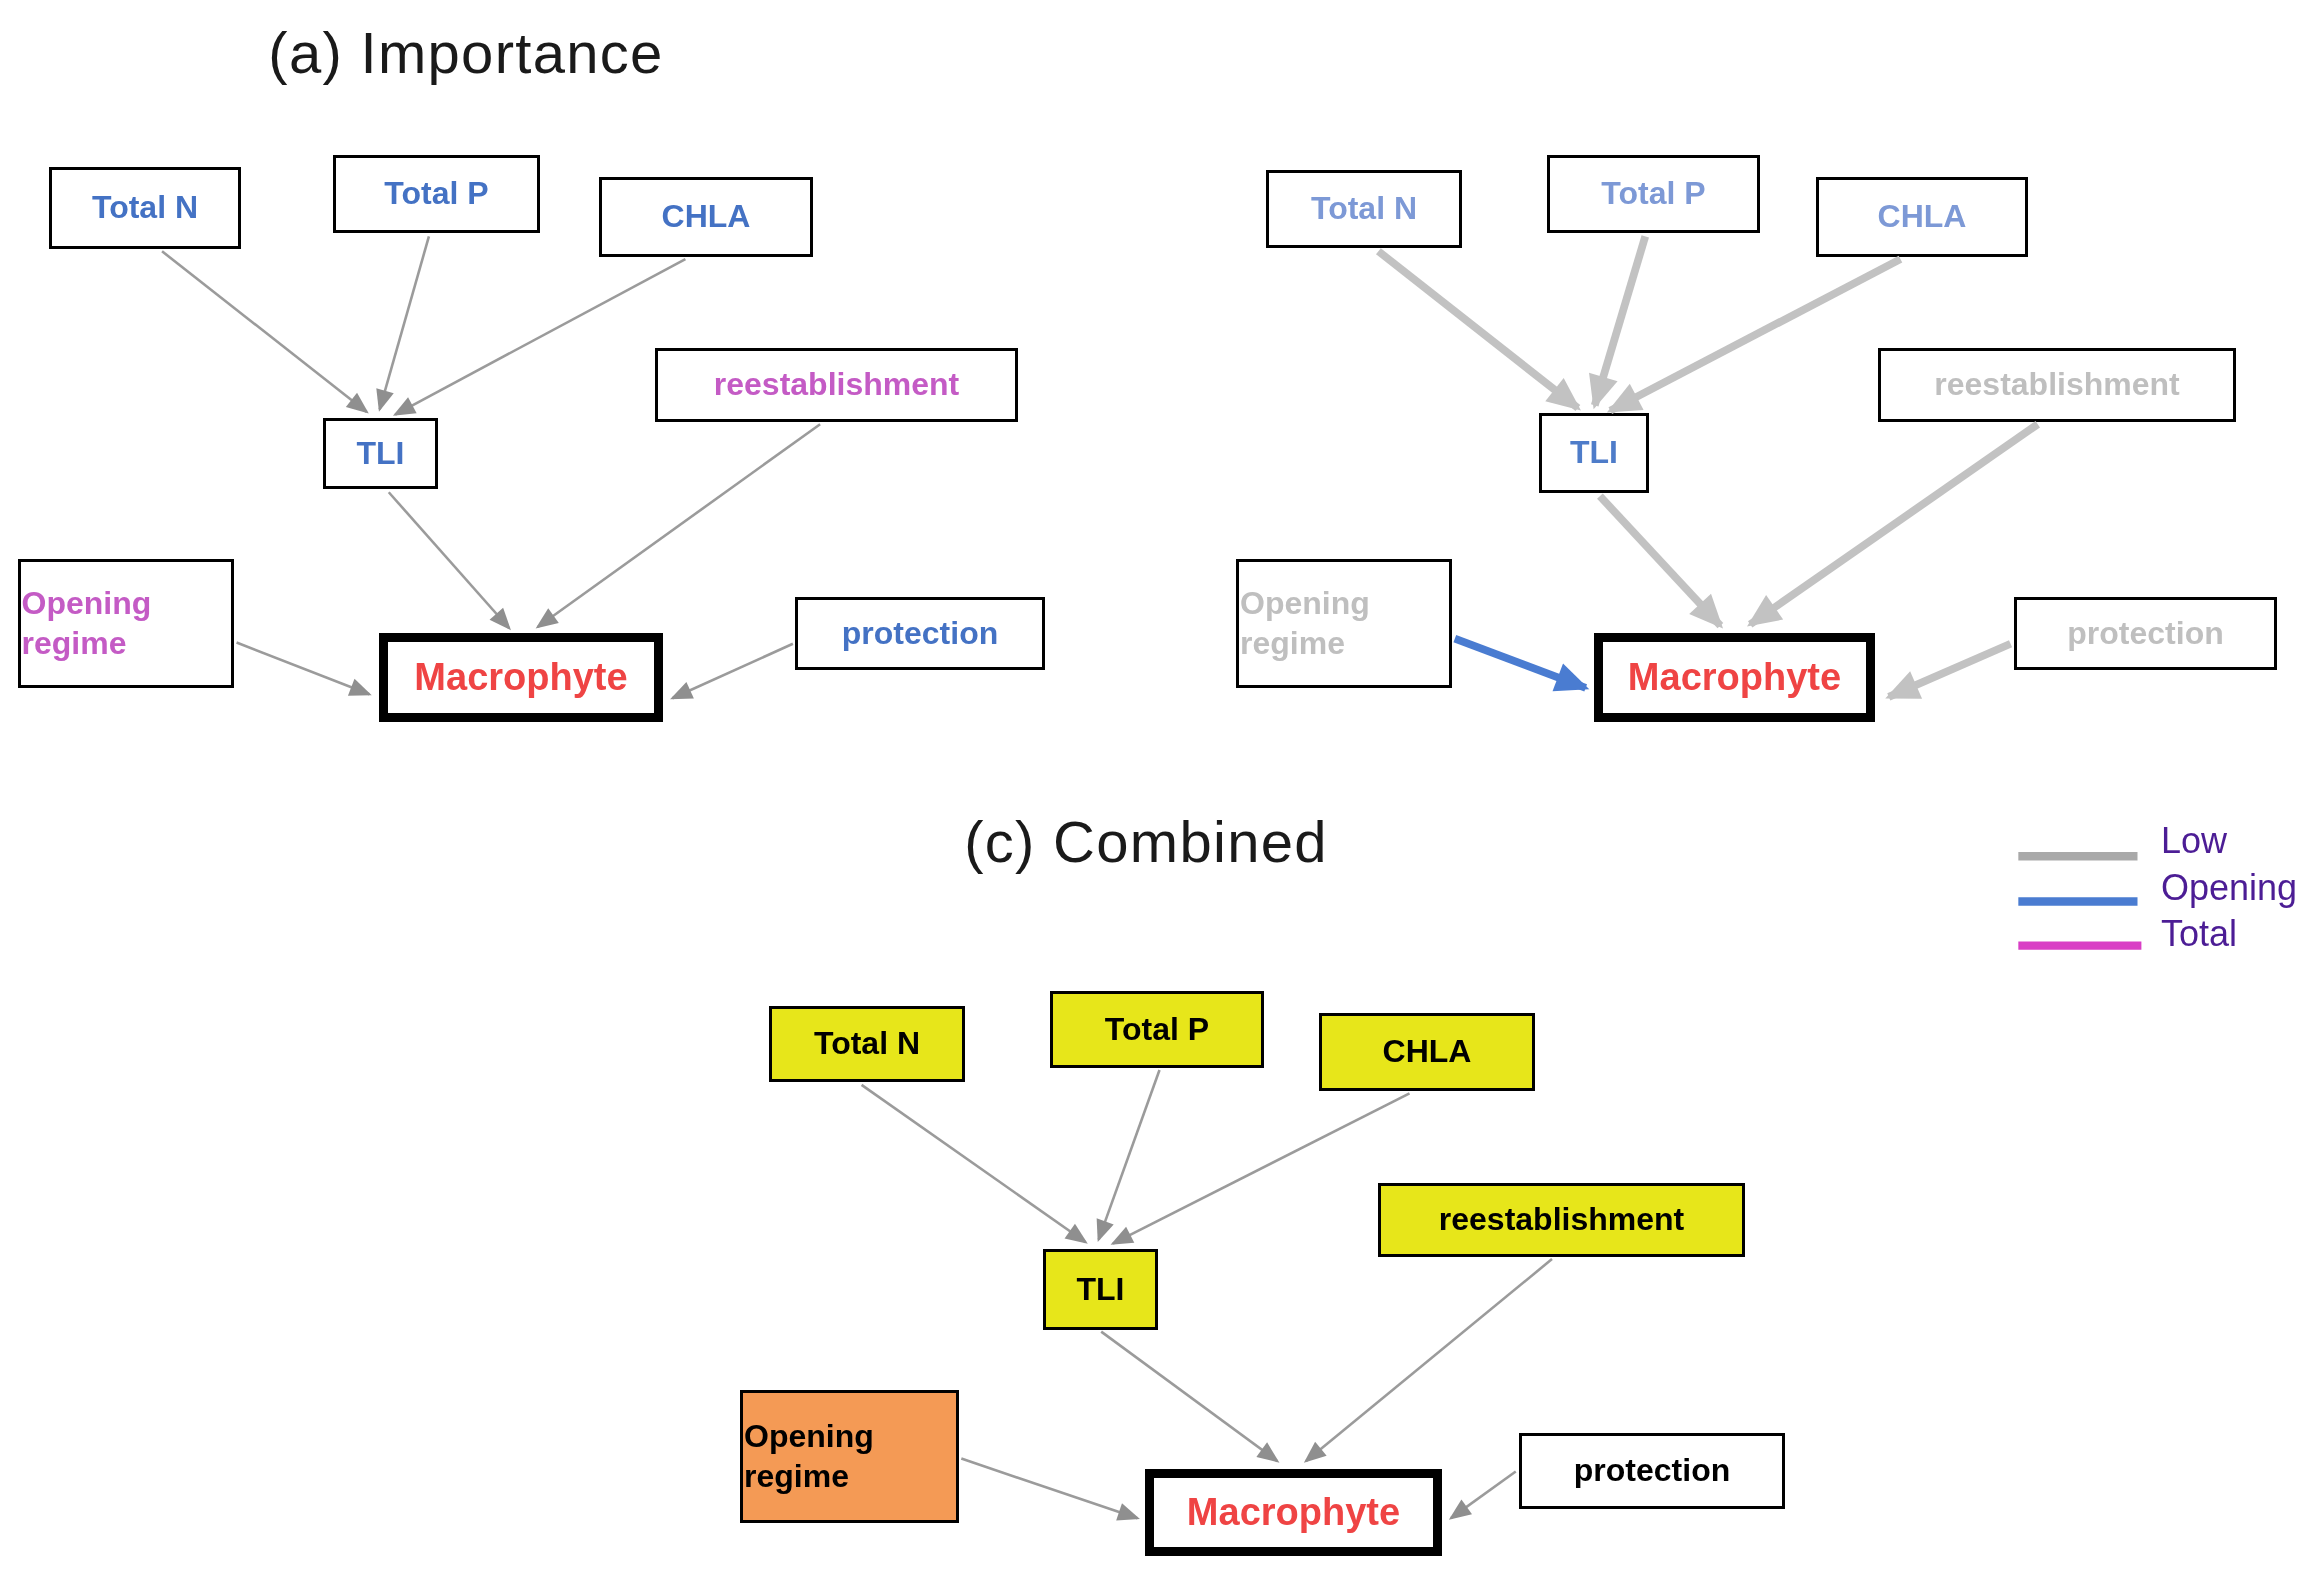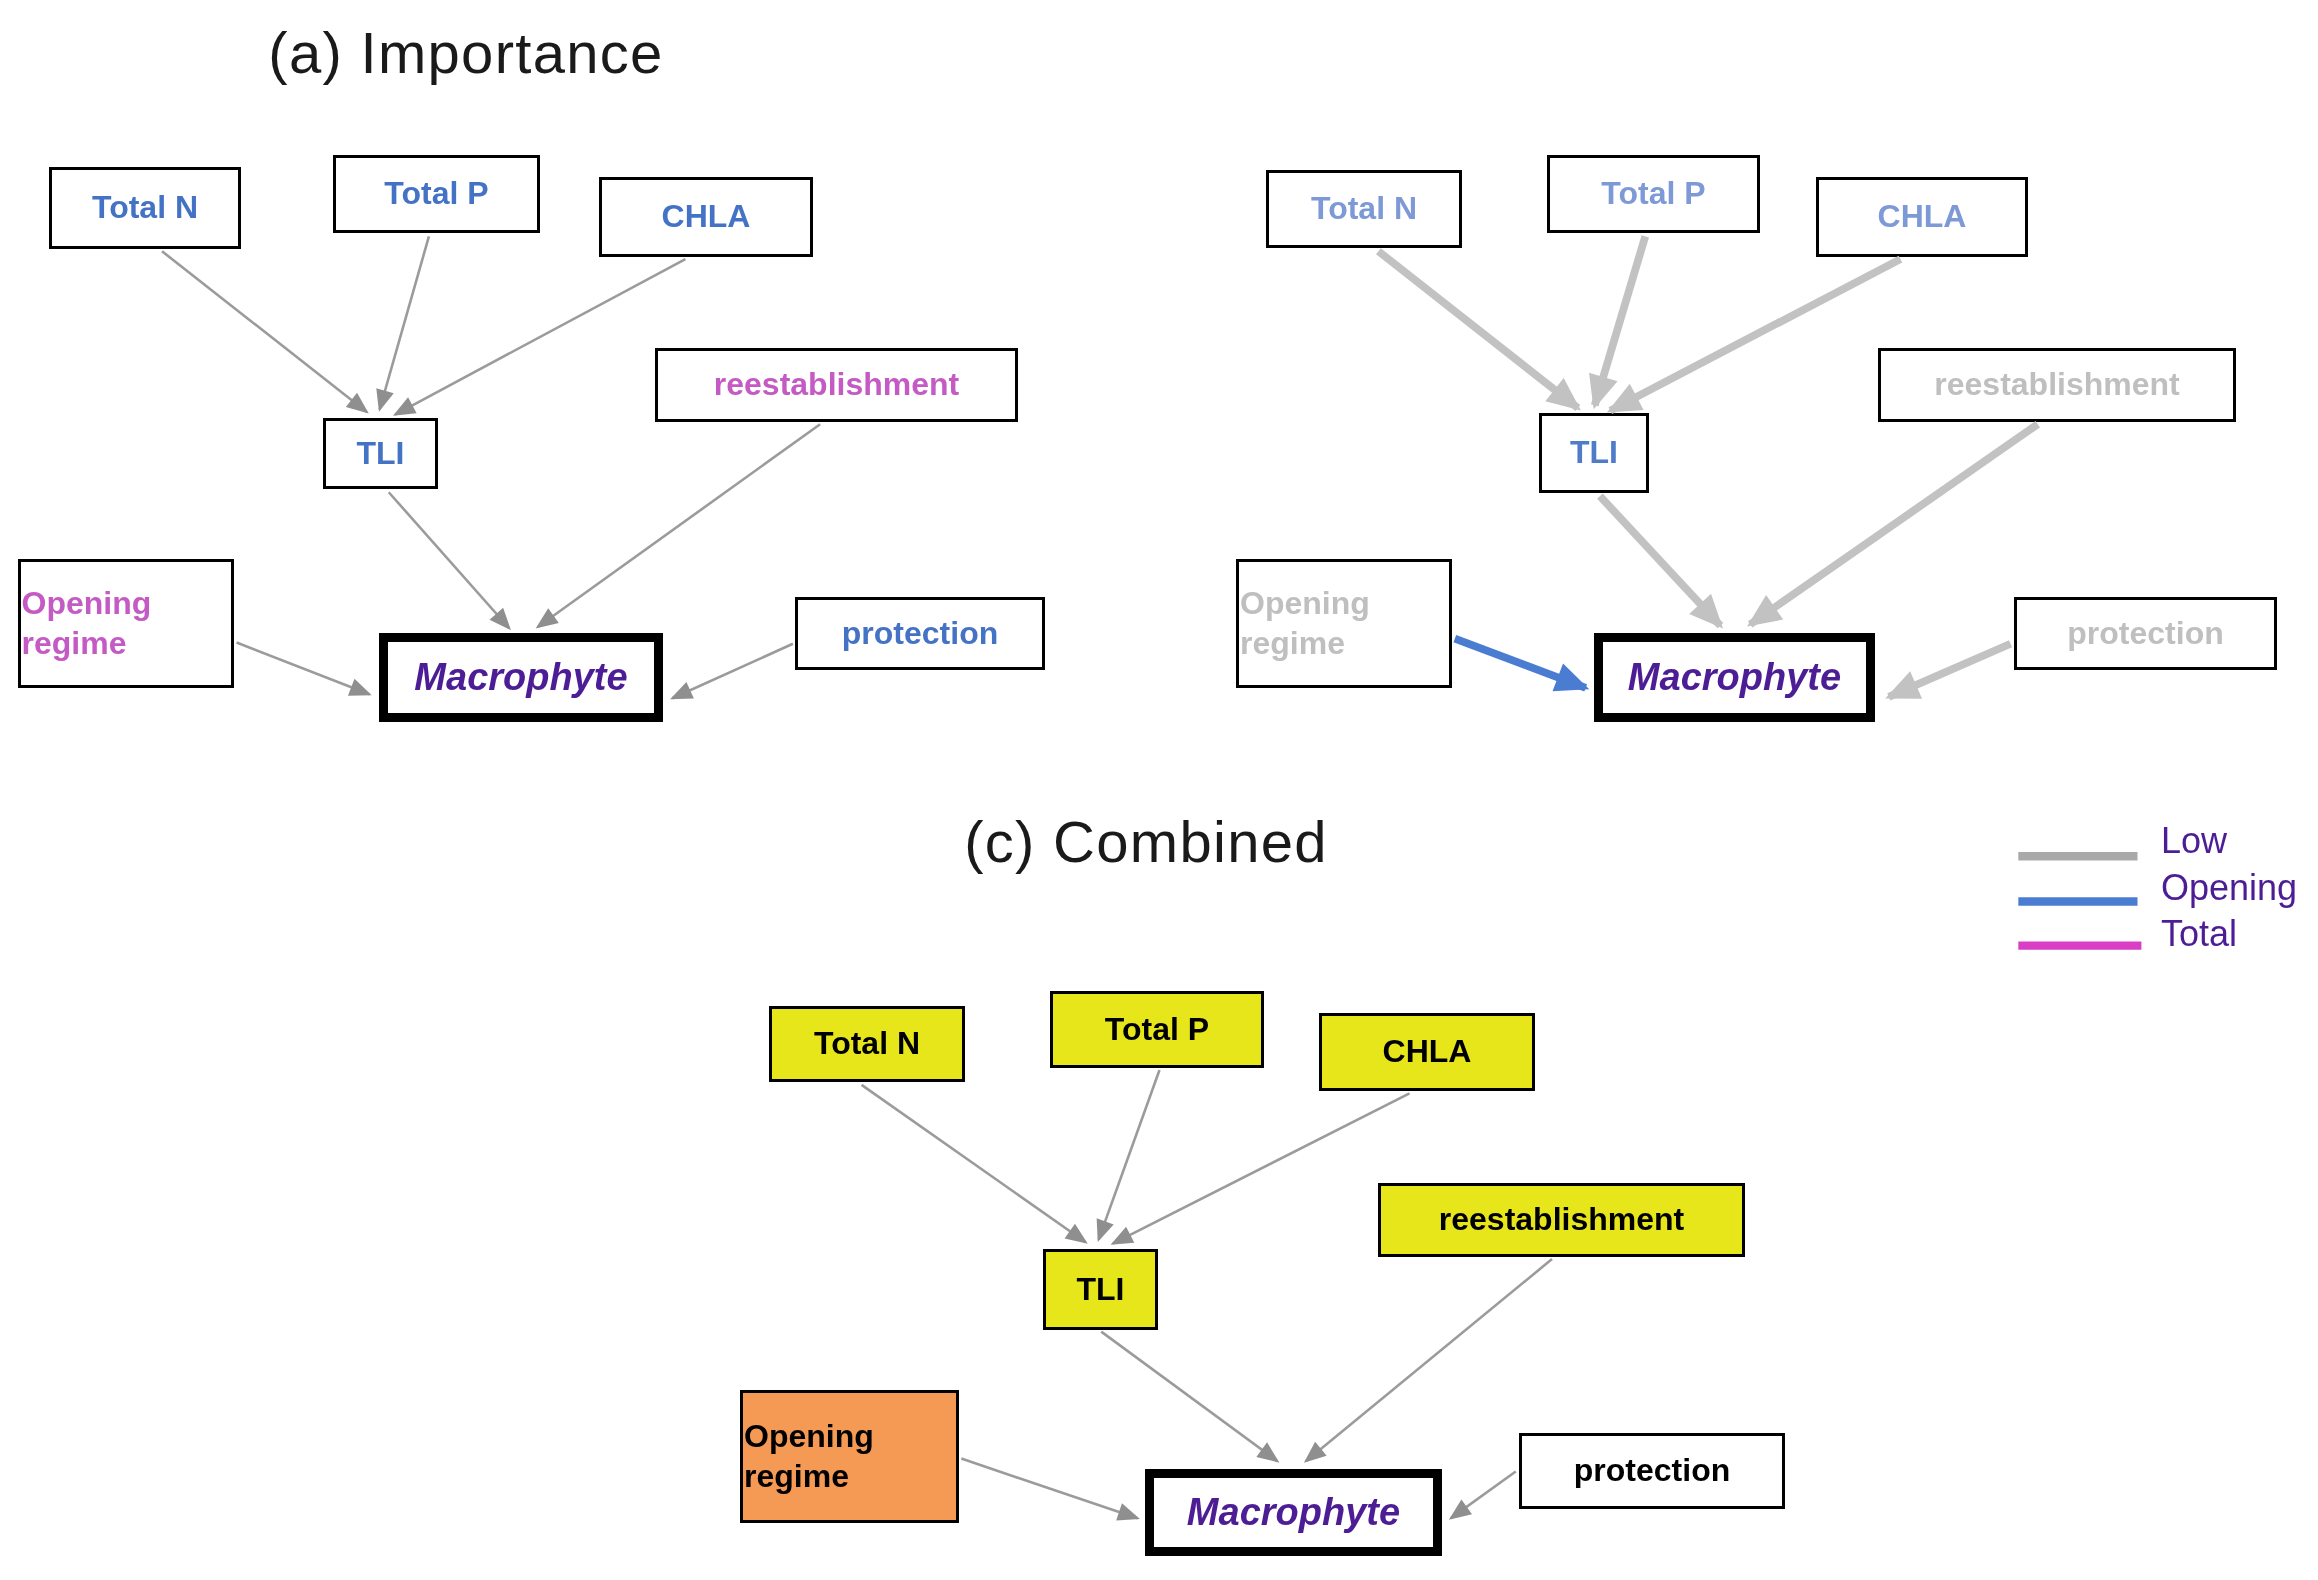--- a/index.html
+++ b/index.html
@@ -30,22 +30,21 @@
     font-size:32px;
     font-weight:bold;
     text-align:center;
     line-height:1.22;
     z-index:1;
     white-space:pre-line;
   }
   .node.major{
     border-width:9.7px;
     font-size:38px;
-    color:#4c1d95;
-    font-style:italic;
+    color:#ef4444;
   }
   .node.align-left{
     justify-content:flex-start;
     text-align:left;
     padding-left:1px;
   }
   .txt-blue{color:#4472C4;}
   .txt-blue-light{color:#7D99D6;}
   .txt-blue-mid{color:#4E7CC9;}
   .txt-magenta{color:#C45BC5;}

